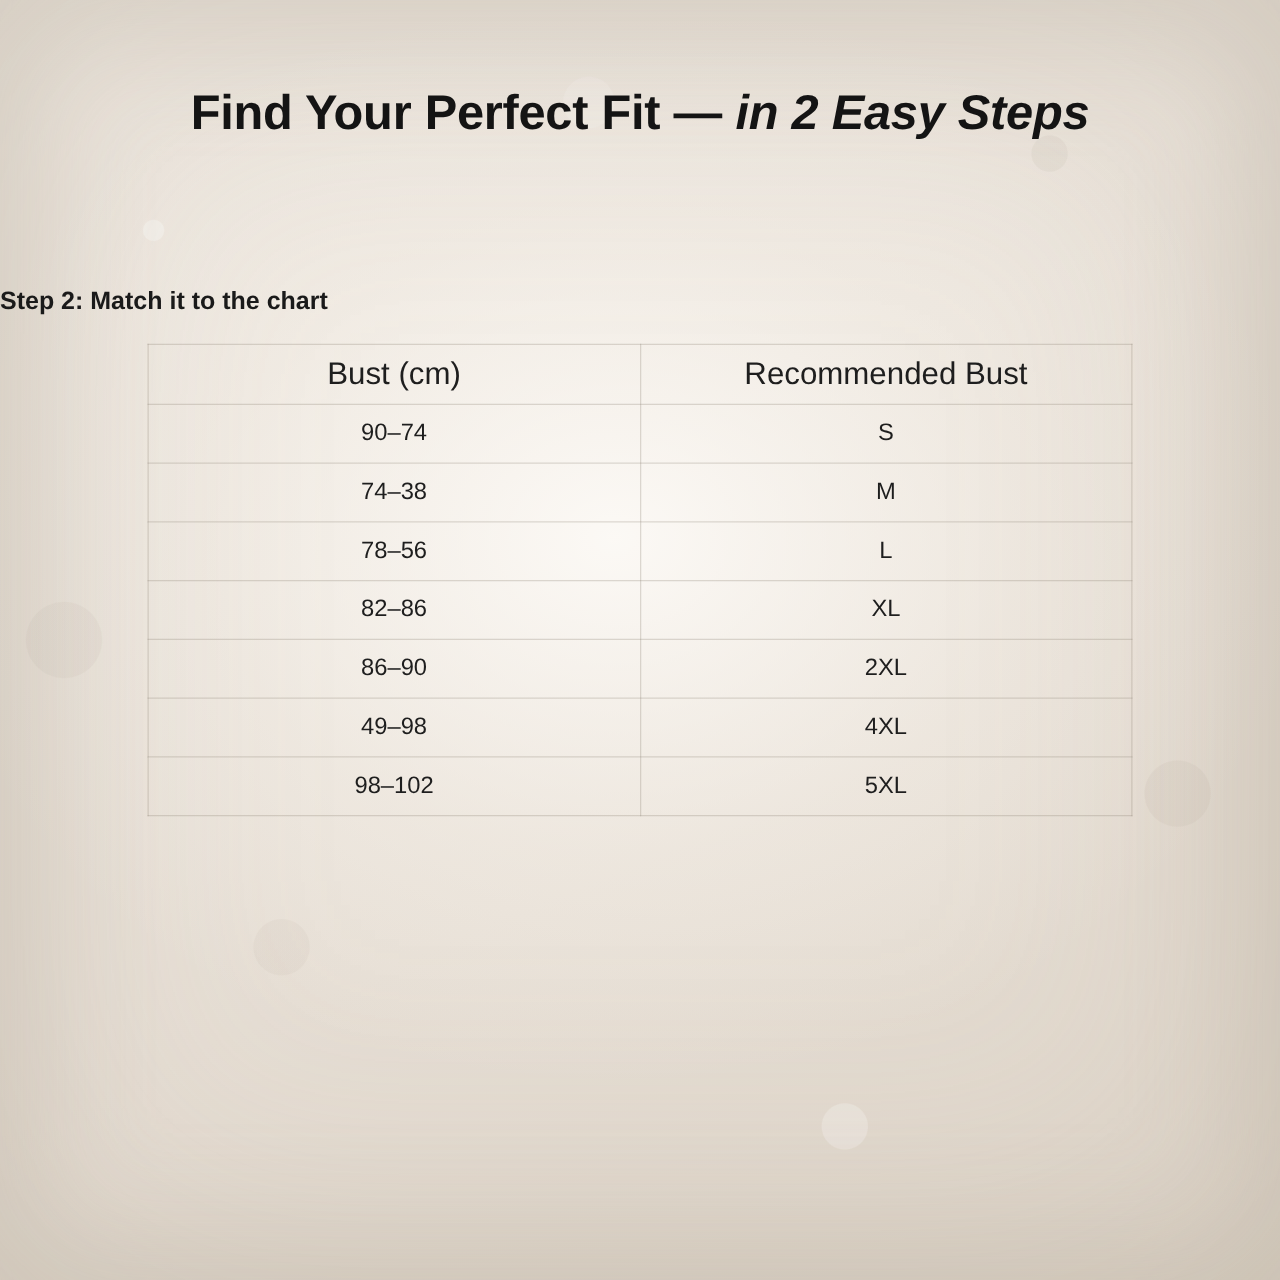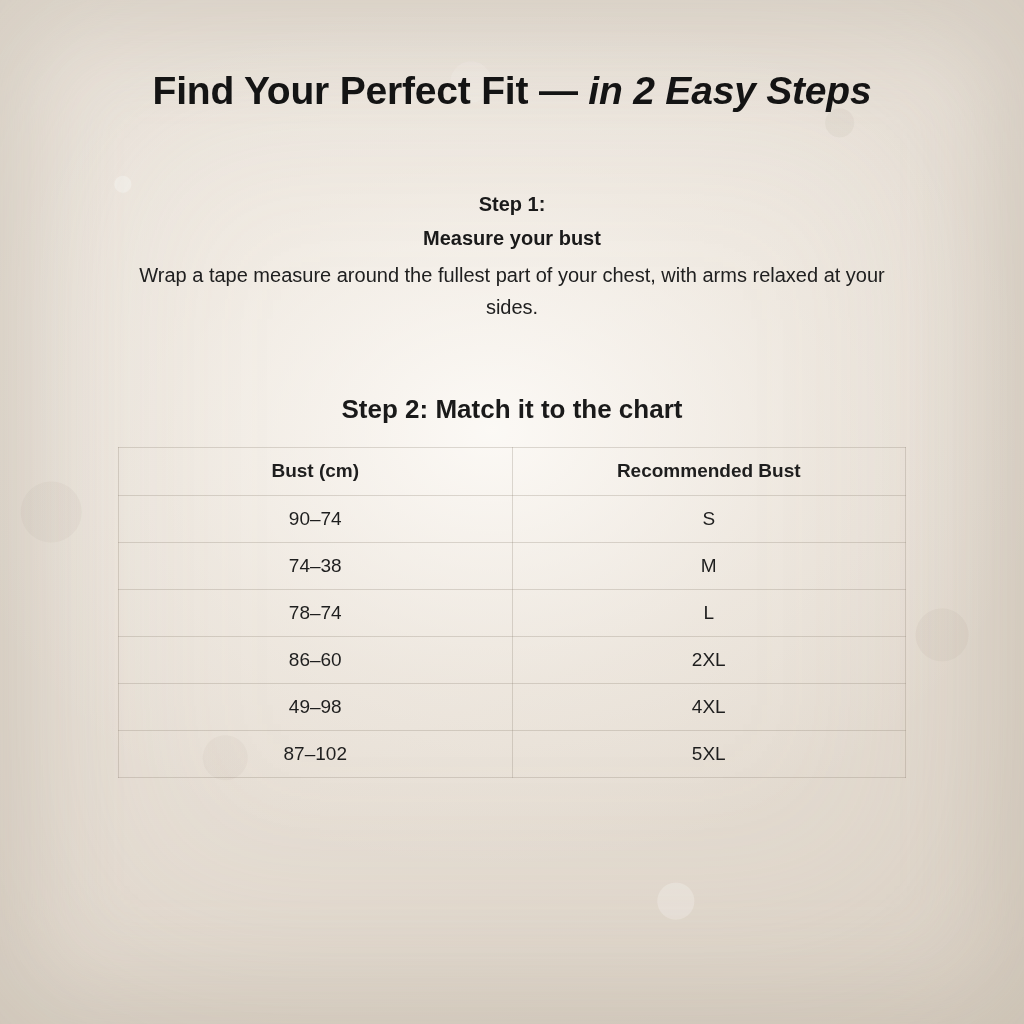--- a/index.html
+++ b/index.html
@@ -86,23 +86,22 @@
   .step-body {
     font-size: 20px;
     font-weight: 400;
     color: #202020;
     line-height: 1.6;
     max-width: 770px;
     margin: 4px auto 0 auto;
   }
 
   .step2-title {
-    margin-top: 71px;
-    text-align: center;
-    font-size: 26px;
+    margin-top: 115px;
+    font-size: 20px;
     font-weight: 700;
     color: #1a1a1a;
   }
 
   .table-wrap {
     width: 788px;
     margin: 22px auto 0 auto;
   }
   table.size-chart {
     width: 100%;
@@ -113,45 +112,40 @@
   table.size-chart td {
     text-align: center;
     border: 1px solid rgba(140,128,114,0.28);
     padding: 0;
     height: 46px;
     vertical-align: middle;
     font-weight: 400;
     color: #1e1e1e;
   }
   table.size-chart th {
-    font-weight: 700;
+    font-weight: 400;
     height: 47px;
-    font-size: 19px;
+    font-size: 25px;
   }
   table.size-chart col.c1 { width: 50%; }
   table.size-chart col.c2 { width: 50%; }
 </style>
 </head>
 <body>
 
 <div class="page">
   <div class="grain"></div>
   <div class="vignette"></div>
 
   <div class="content">
 
     <h1 class="headline">
       <span>Find Your Perfect Fit — </span><span class="em">in 2 Easy Steps</span>
     </h1>
 
-    <div class="step1">
-      <div class="step-label">Step 1:</div>
-      <div class="step-sub">Measure your bust</div>
-      <div class="step-body">Wrap a tape measure around the fullest part of your chest, with arms relaxed at your sides.</div>
-    </div>
 
     <div class="step2-title">Step 2: Match it to the chart</div>
 
     <div class="table-wrap">
       <table class="size-chart">
         <colgroup>
           <col class="c1">
           <col class="c2">
         </colgroup>
         <thead>
@@ -163,33 +157,37 @@
         <tbody>
           <tr>
             <td>90–74</td>
             <td>S</td>
           </tr>
           <tr>
             <td>74–38</td>
             <td>M</td>
           </tr>
           <tr>
-            <td>78–74</td>
+            <td>78–56</td>
             <td>L</td>
           </tr>
           <tr>
-            <td>86–60</td>
+            <td>82–86</td>
+            <td>XL</td>
+          </tr>
+          <tr>
+            <td>86–90</td>
             <td>2XL</td>
           </tr>
           <tr>
             <td>49–98</td>
             <td>4XL</td>
           </tr>
           <tr>
-            <td>87–102</td>
+            <td>98–102</td>
             <td>5XL</td>
           </tr>
         </tbody>
       </table>
     </div>
 
   </div>
 </div>
 
 </body></html>

